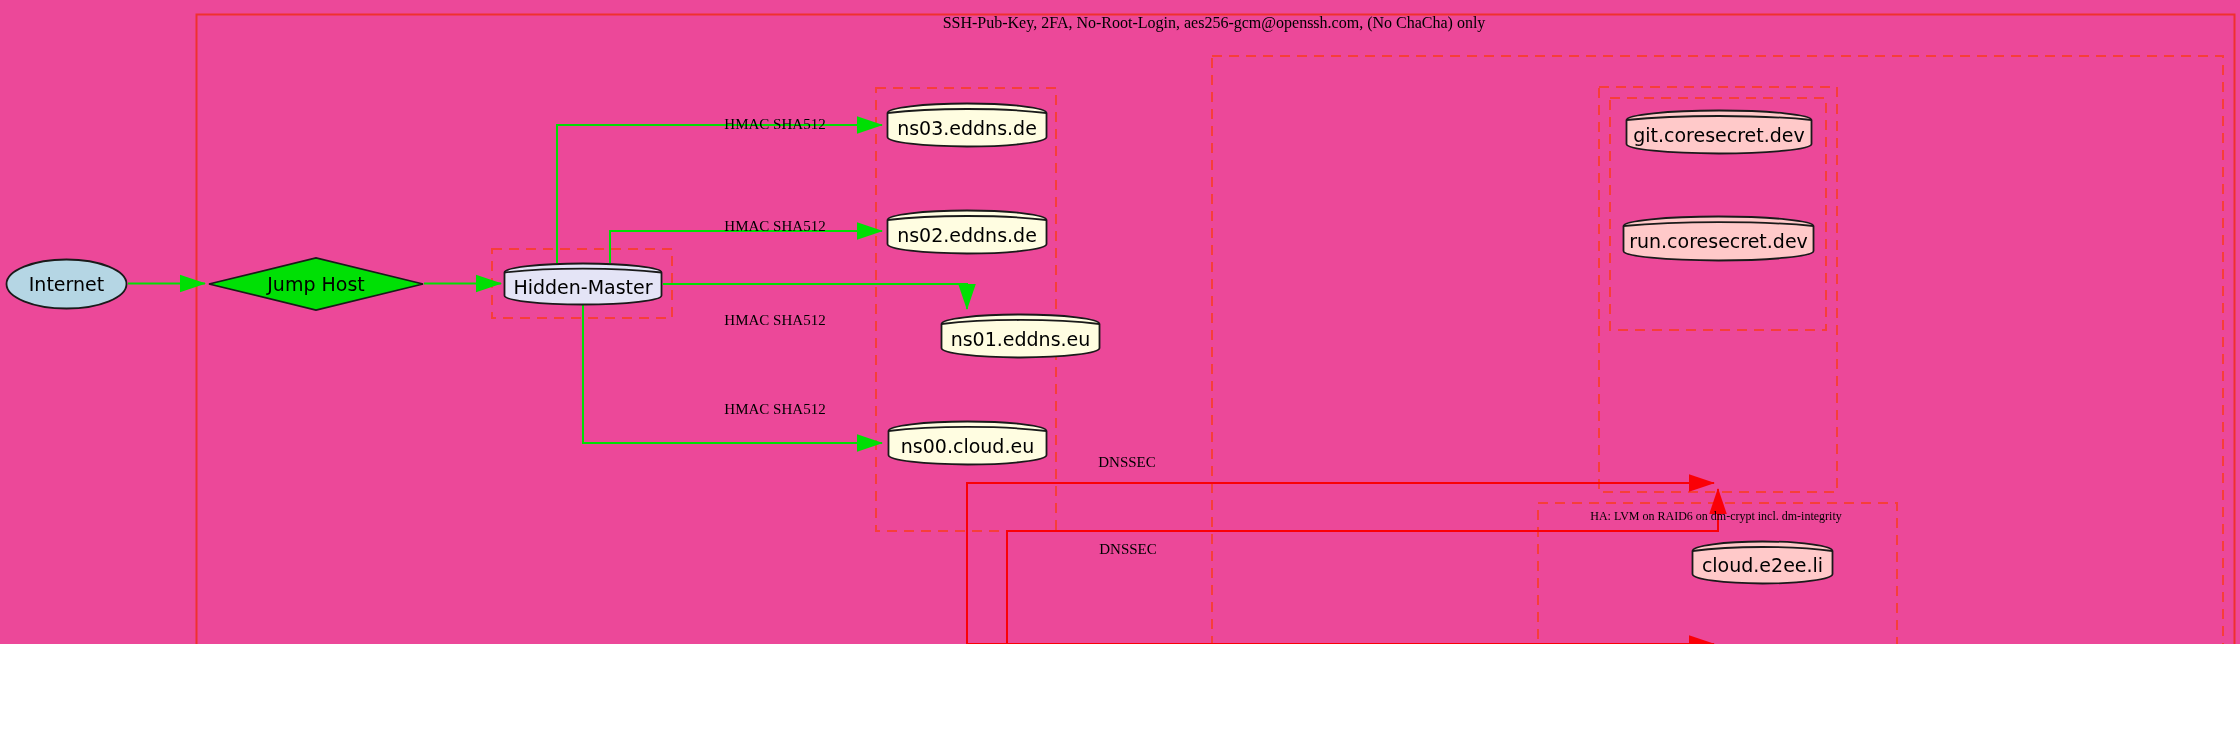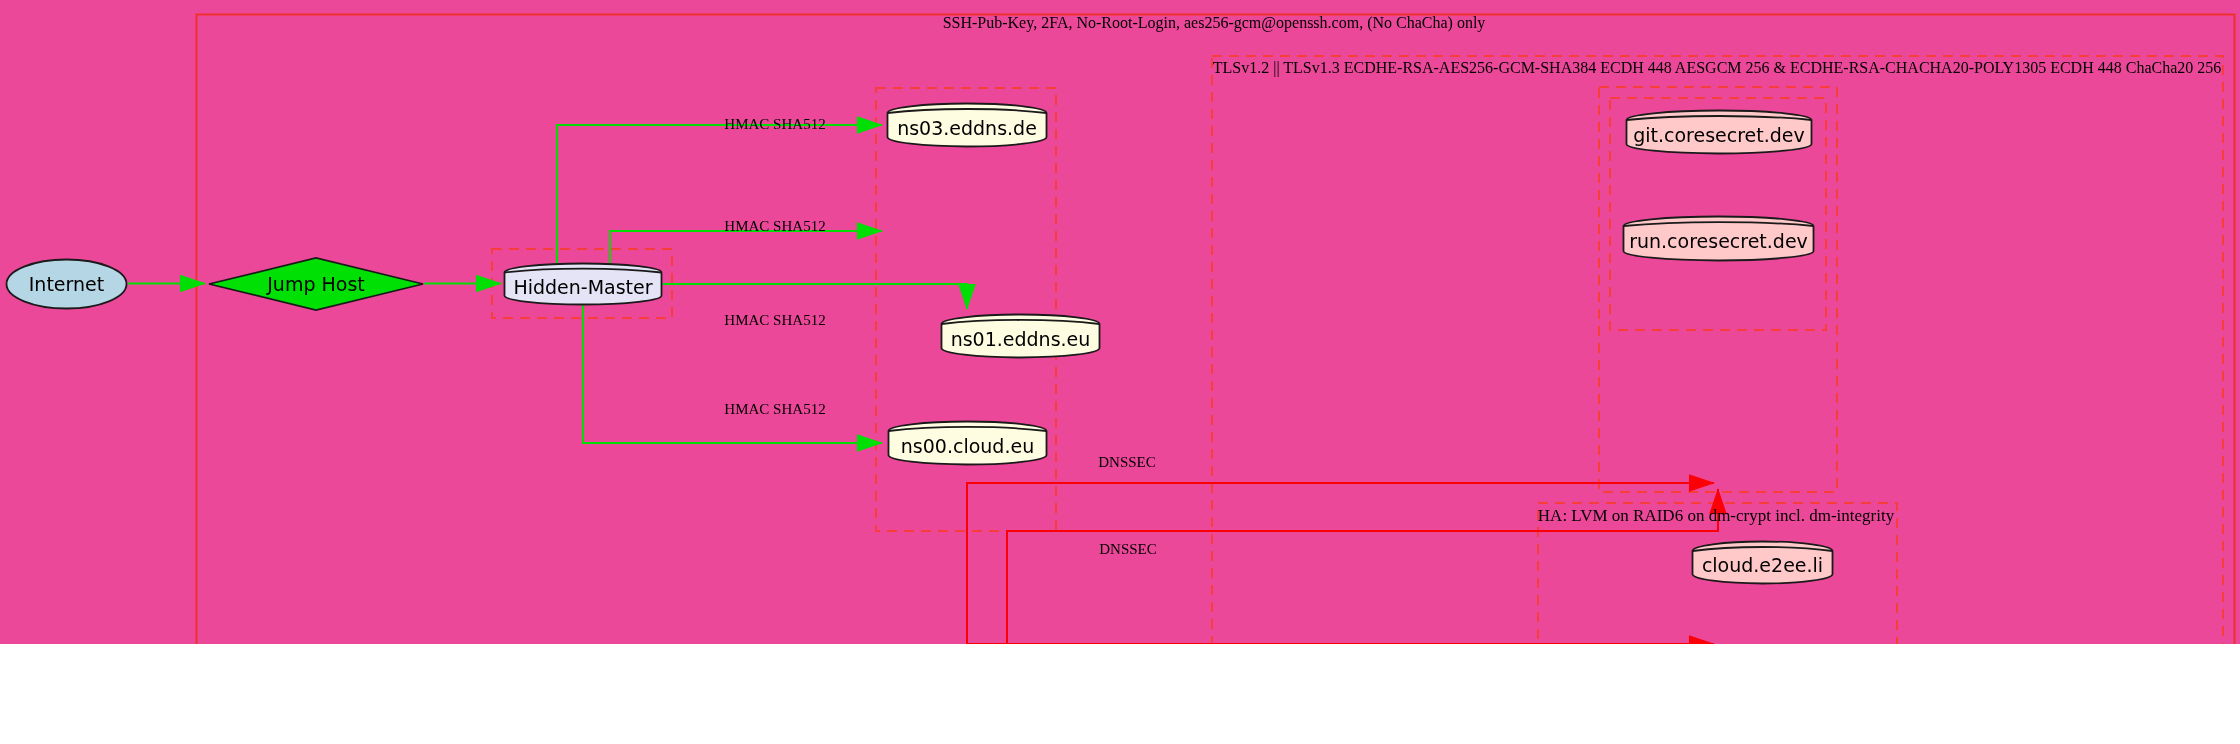--- a/index.html
+++ b/index.html
@@ -17,21 +17,21 @@
   .fill-green{fill:#00e005;}
   .fill-lav{fill:#e4e4f6;}
   .fill-yellow{fill:#fffde1;}
   .fill-pink{fill:#ffc9c9;}
 
   .elabel{position:absolute;transform:translate(-50%,-50%);white-space:nowrap;z-index:3;
           font-family:"Liberation Serif","DejaVu Serif",serif;font-size:15px;color:#000;}
   .clabel{position:absolute;transform:translate(-50%,-50%);white-space:nowrap;z-index:3;
           font-family:"Liberation Serif","DejaVu Serif",serif;color:#000;}
   .clabel.sm{font-size:16px;}
-  .clabel.md{font-size:17px;}
+  .clabel.md{font-size:12px;}
 
   .wire-green{stroke:#00df04;stroke-width:2;fill:none;}
   .wire-red{stroke:#fb0007;stroke-width:2;fill:none;}
   .box-solid{stroke:#ef312e;stroke-width:2;fill:none;}
   .box-dash{stroke:#f73e3a;stroke-width:2;fill:none;stroke-dasharray:10 7;}
 </style>
 </head>
 <body>
 
 <div id="stage">
@@ -61,21 +61,20 @@
     <path class="wire-green" d="M663,284 H967 V309" marker-end="url(#mg)"></path>
     <path class="wire-green" d="M583,304 V443 H882" marker-end="url(#mg)"></path>
 
     <path class="wire-red" d="M967,531 V483 H1714" marker-end="url(#mr)"></path>
     <path class="wire-red" d="M967,531 V644 H1714" marker-end="url(#mr)"></path>
     <path class="wire-red" d="M1007,689 V531 H1718 V489" marker-end="url(#mr)"></path>
     <path class="wire-red" d="M1047,714 H1716 V649" marker-end="url(#mr)"></path>
   </svg>
 
   <div class="clabel sm" style="left:1214px;top:23px;">SSH-Pub-Key, 2FA, No-Root-Login, aes256-gcm@openssh.com, (No ChaCha) only</div>
-  <div class="clabel sm" style="left:1717px;top:68px;">TLSv1.2 || TLSv1.3 ECDHE-RSA-AES256-GCM-SHA384 ECDH 448 AESGCM 256 &amp; ECDHE-RSA-CHACHA20-POLY1305 ECDH 448 ChaCha20 256</div>
   <div class="clabel md" style="left:1716px;top:516px;">HA: LVM on RAID6 on dm-crypt incl. dm-integrity</div>
 
   <div class="elabel" style="left:775px;top:124px;">HMAC SHA512</div>
   <div class="elabel" style="left:775px;top:226px;">HMAC SHA512</div>
   <div class="elabel" style="left:775px;top:320px;">HMAC SHA512</div>
   <div class="elabel" style="left:775px;top:409px;">HMAC SHA512</div>
   <div class="elabel" style="left:1127px;top:462px;">DNSSEC</div>
   <div class="elabel" style="left:1128px;top:549px;">DNSSEC</div>
 
   <div class="node" style="left:5px;top:258px;width:123px;height:52px;">
@@ -101,20 +100,27 @@
   </div>
 
   <div class="node cyl" style="left:886px;top:102px;width:162px;height:46px;align-items:center;">
     <svg viewBox="0 0 162 46">
       <path class="shape-outline fill-yellow" d="M1.5,11 A79.5,9.5 0 0 1 160.5,11 L160.5,35 A79.5,9.5 0 0 1 1.5,35 Z"></path>
       <path class="shape-outline" d="M1.5,11 A120,16 0 0 1 160.5,11"></path>
     </svg>
     <span class="nlabel">ns03.eddns.de</span>
   </div>
 
+  <div class="node cyl" style="left:886px;top:209px;width:162px;height:46px;">
+    <svg viewBox="0 0 162 46">
+      <path class="shape-outline fill-yellow" d="M1.5,11 A79.5,9.5 0 0 1 160.5,11 L160.5,35 A79.5,9.5 0 0 1 1.5,35 Z"></path>
+      <path class="shape-outline" d="M1.5,11 A120,16 0 0 1 160.5,11"></path>
+    </svg>
+    <span class="nlabel">ns02.eddns.de</span>
+  </div>
 
   <div class="node cyl" style="left:940px;top:313px;width:161px;height:46px;text-align:center;">
     <svg viewBox="0 0 161 46">
       <path class="shape-outline fill-yellow" d="M1.5,11 A79,9.5 0 0 1 159.5,11 L159.5,35 A79,9.5 0 0 1 1.5,35 Z"></path>
       <path class="shape-outline" d="M1.5,11 A119,16 0 0 1 159.5,11"></path>
     </svg>
     <span class="nlabel">ns01.eddns.eu</span>
   </div>
 
   <div class="node cyl" style="left:887px;top:420px;width:161px;height:46px;">

